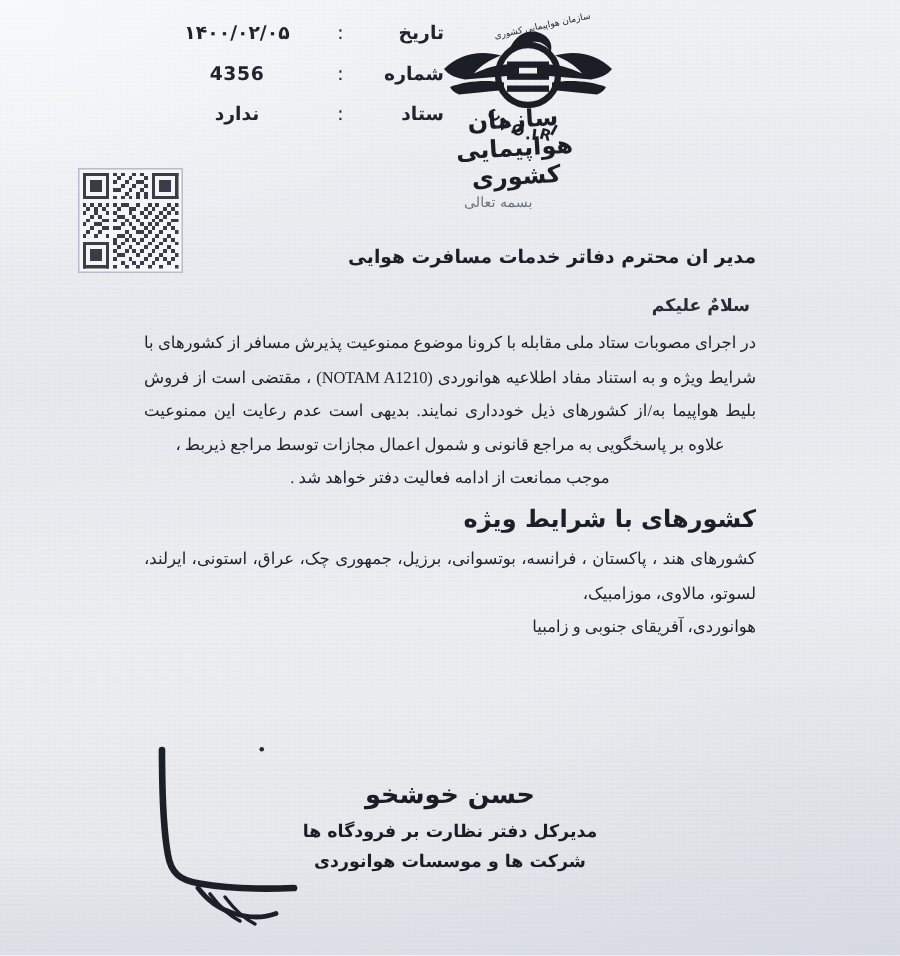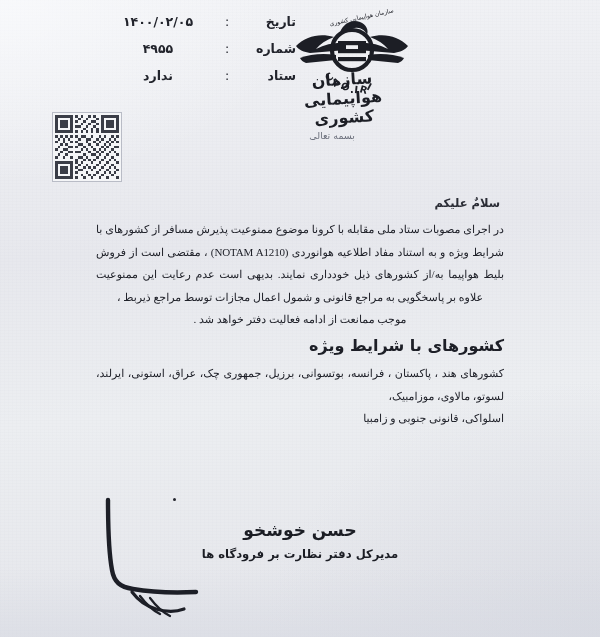--- a/index.html
+++ b/index.html
@@ -248,21 +248,21 @@
 
   <div class="meta">
     <div class="meta-row">
       <span class="meta-label">تاریخ</span>
       <span class="meta-colon">:</span>
       <span class="meta-value">۱۴۰۰/۰۲/۰۵</span>
     </div>
     <div class="meta-row">
       <span class="meta-label">شماره</span>
       <span class="meta-colon">:</span>
-      <span class="meta-value">۴۹۵۵</span>
+      <span class="meta-value">4356</span>
     </div>
     <div class="meta-row">
       <span class="meta-label">ستاد</span>
       <span class="meta-colon">:</span>
       <span class="meta-value">ندارد</span>
     </div>
   </div>
 
   <div class="qr-wrap">
     <svg viewBox="0 0 25 25" shape-rendering="crispEdges" aria-hidden="true">
@@ -480,43 +480,45 @@
         <text x="64" y="87" transform="rotate(6 64 87)">I</text>
         <text x="69" y="86" transform="rotate(16 69 86)">R</text>
         <text x="76" y="83" transform="rotate(28 76 83)">I</text>
       </g>
     </svg>
   </div>
   <div class="logo-title">سازمان هواپیمایی کشوری</div>
 
   <div class="besmellah">بسمه تعالی</div>
 
+  <div class="recipient">مدیر ان محترم دفاتر خدمات مسافرت هوایی</div>
   <div class="salutation">سلامٌ علیکم</div>
 
   <div class="para para-main">
     <span>در اجرای مصوبات ستاد ملی مقابله با کرونا موضوع ممنوعیت پذیرش مسافر از کشورهای با شرایط ویژه و به استناد مفاد اطلاعیه هوانوردی (NOTAM A1210) ، مقتضی است از فروش بلیط هواپیما به‌/از کشورهای ذیل خودداری نمایند. بدیهی است عدم رعایت این ممنوعیت علاوه بر پاسخگویی به مراجع قانونی و شمول اعمال مجازات توسط مراجع ذیربط ،</span>
     <span class="last-line">موجب ممانعت از ادامه فعالیت دفتر خواهد شد .</span>
   </div>
 
   <div class="section-head">کشورهای با شرایط ویژه</div>
   <div class="para para-countries">
     <span class="line-1">کشورهای هند ، پاکستان ، فرانسه، بوتسوانی، برزیل، جمهوری چک، عراق، استونی، ایرلند، لسوتو، مالاوی، موزامبیک،</span>
-    <span class="line-2">اسلواکی، قانونی جنوبی و زامبیا</span>
+    <span class="line-2">هوانوردی، آفریقای جنوبی و زامبیا</span>
   </div>
 
   <div class="signature-mark">
     <svg viewBox="0 0 150 130" aria-hidden="true">
       <g fill="none" stroke="#1d1f27" stroke-linecap="round" stroke-linejoin="round">
         <path d="M20 8 C20 40 21 62 24 78 C26 90 32 95 45 97 C62 100 86 101 108 100" stroke-width="4.4"></path>
         <path d="M44 100 C50 108 58 114 68 117 C78 120 88 120 96 117" stroke-width="3.2"></path>
         <path d="M52 104 C58 112 64 118 72 122" stroke-width="2.4"></path>
         <path d="M62 106 C68 114 74 120 82 124" stroke-width="2.2"></path>
       </g>
     </svg>
   </div>
   <div class="ink-dot"></div>
 
   <div class="sig-block">
     <div class="sig-name">حسن خوشخو</div>
     <div class="sig-title-1">مدیرکل دفتر نظارت بر فرودگاه ها</div>
+    <div class="sig-title-2">شرکت ها و موسسات هوانوردی</div>
   </div>
 
 </div>
 
 </body></html>

